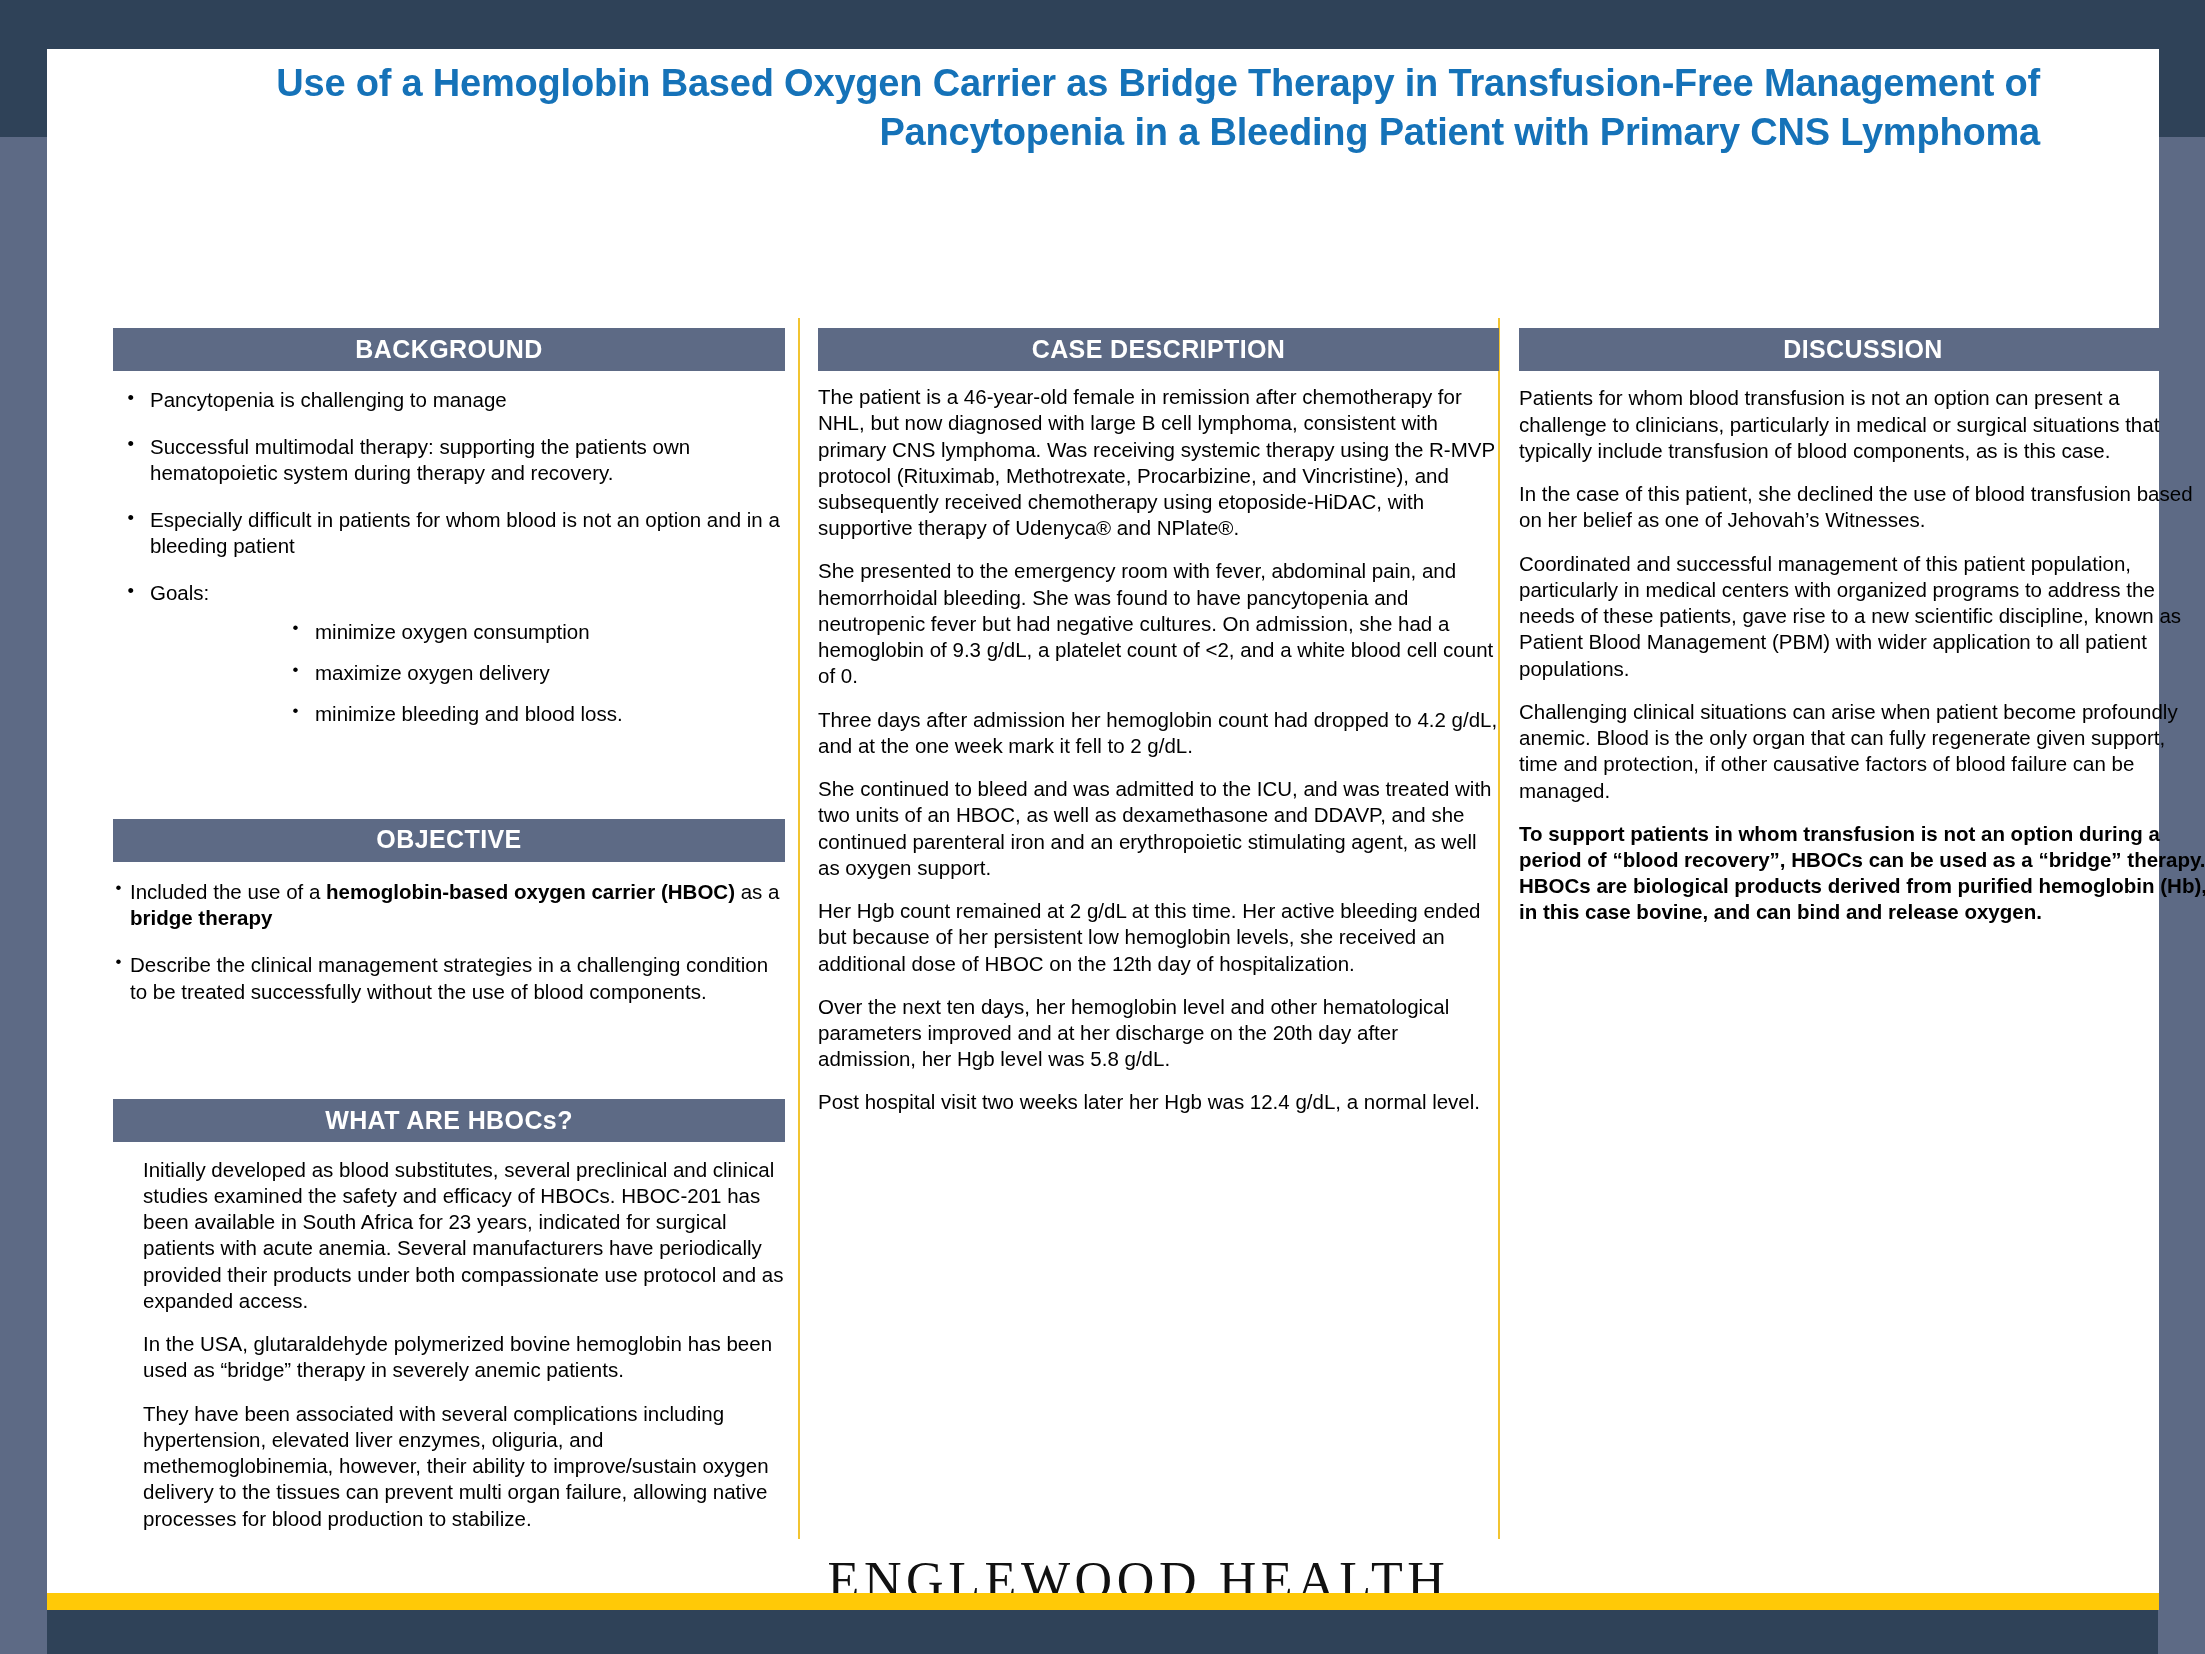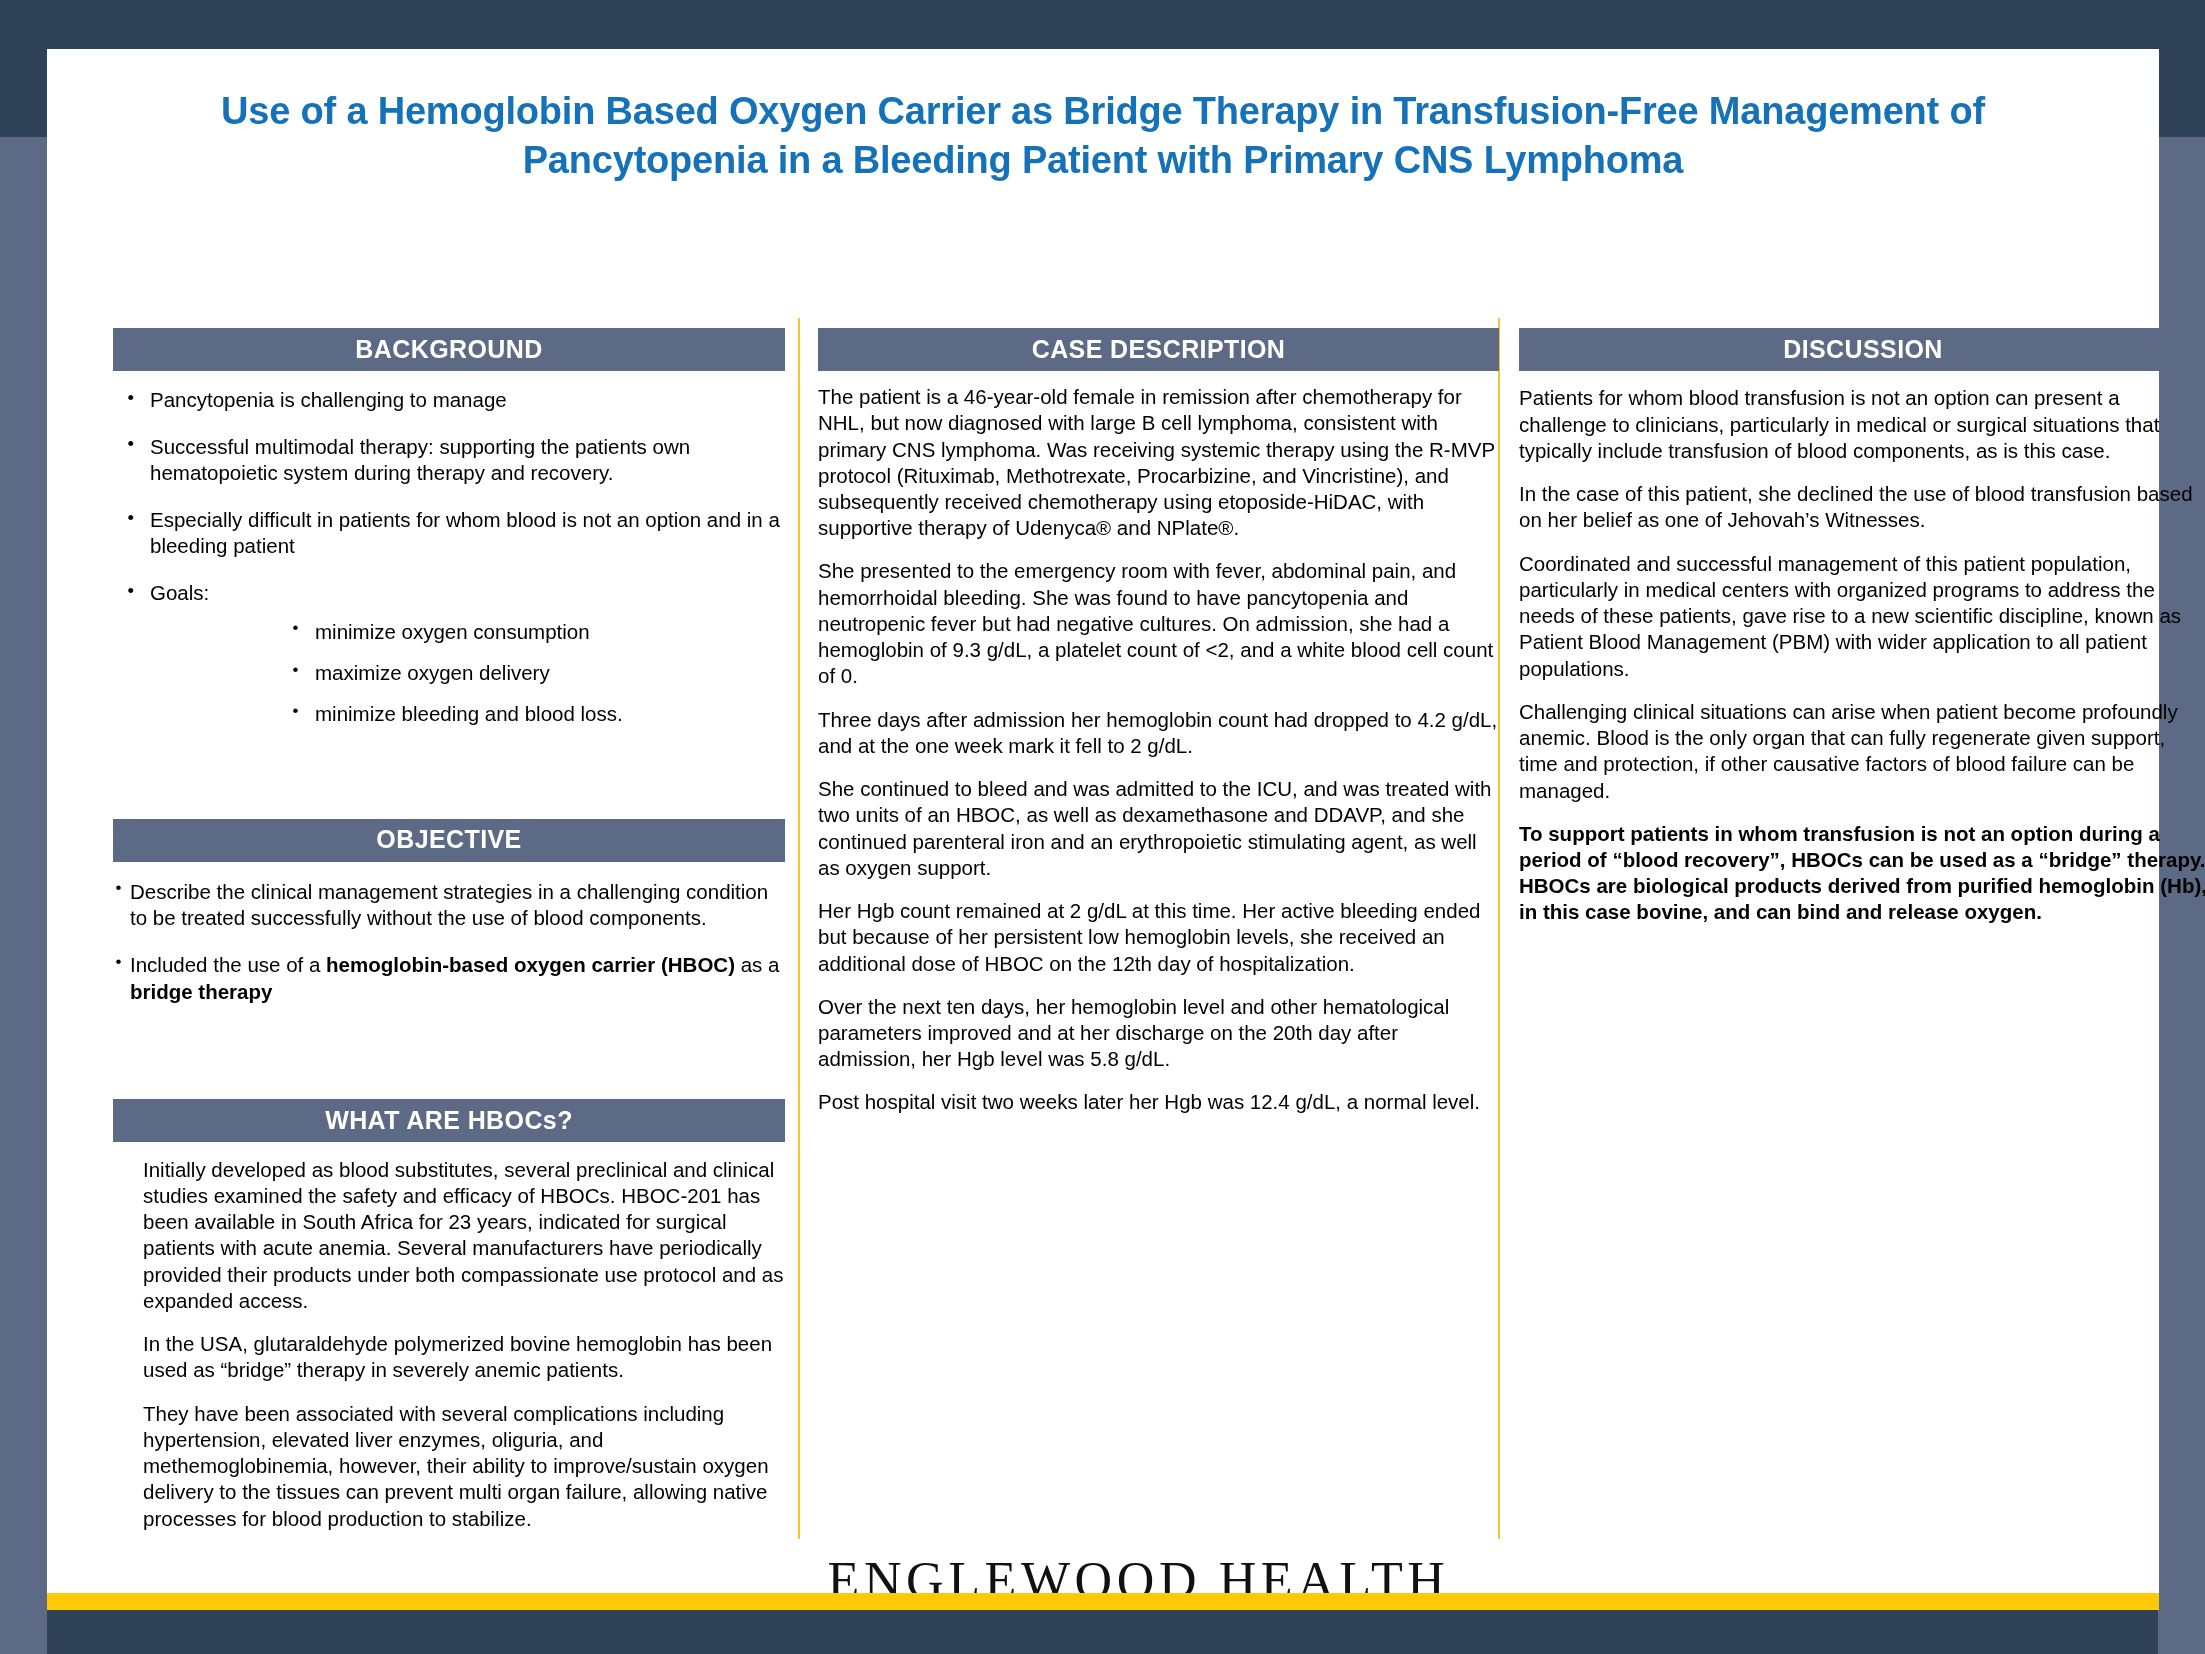--- a/index.html
+++ b/index.html
@@ -49,23 +49,23 @@
     top: 1593px;
     width: 2112px;
     height: 17px;
     background: #ffc907;
   }
 
   
   #title-block {
     position: absolute;
     left: 0;
-    top: 38px;
+    top: 10px;
     width: 2112px;
-    text-align: center;
+    text-align: right;
   }
   #poster-title {
     color: #1572b8;
     font-size: 38px;
     font-weight: bold;
     line-height: 1.28;
     letter-spacing: -0.2px;
     padding: 0 119px;
   }
   #poster-author {
@@ -242,22 +242,22 @@
           </ul>
         </div>
       </div>
 
       <div class="gap-objective"></div>
 
       <div class="section-block">
         <div class="section-header">OBJECTIVE</div>
         <div class="section-body">
           <ul class="obj-list">
+            <li><span>Included the use of a </span><span class="b">hemoglobin-based oxygen carrier (HBOC)</span><span> as a </span><span class="b">bridge therapy</span></li>
             <li>Describe the clinical management strategies in a challenging condition to be treated successfully without the use of blood components.</li>
-            <li><span>Included the use of a </span><span class="b">hemoglobin-based oxygen carrier (HBOC)</span><span> as a </span><span class="b">bridge therapy</span></li>
           </ul>
         </div>
       </div>
 
       <div class="gap-hboc"></div>
 
       <div class="section-block">
         <div class="section-header">WHAT ARE HBOCs?</div>
         <div class="section-body hboc-body">
           <p class="para">Initially developed as blood substitutes, several preclinical and clinical studies examined the safety and efficacy of HBOCs. HBOC-201 has been available in South Africa for 23 years, indicated for surgical patients with acute anemia. Several manufacturers have periodically provided their products under both compassionate use protocol and as expanded access.</p>

